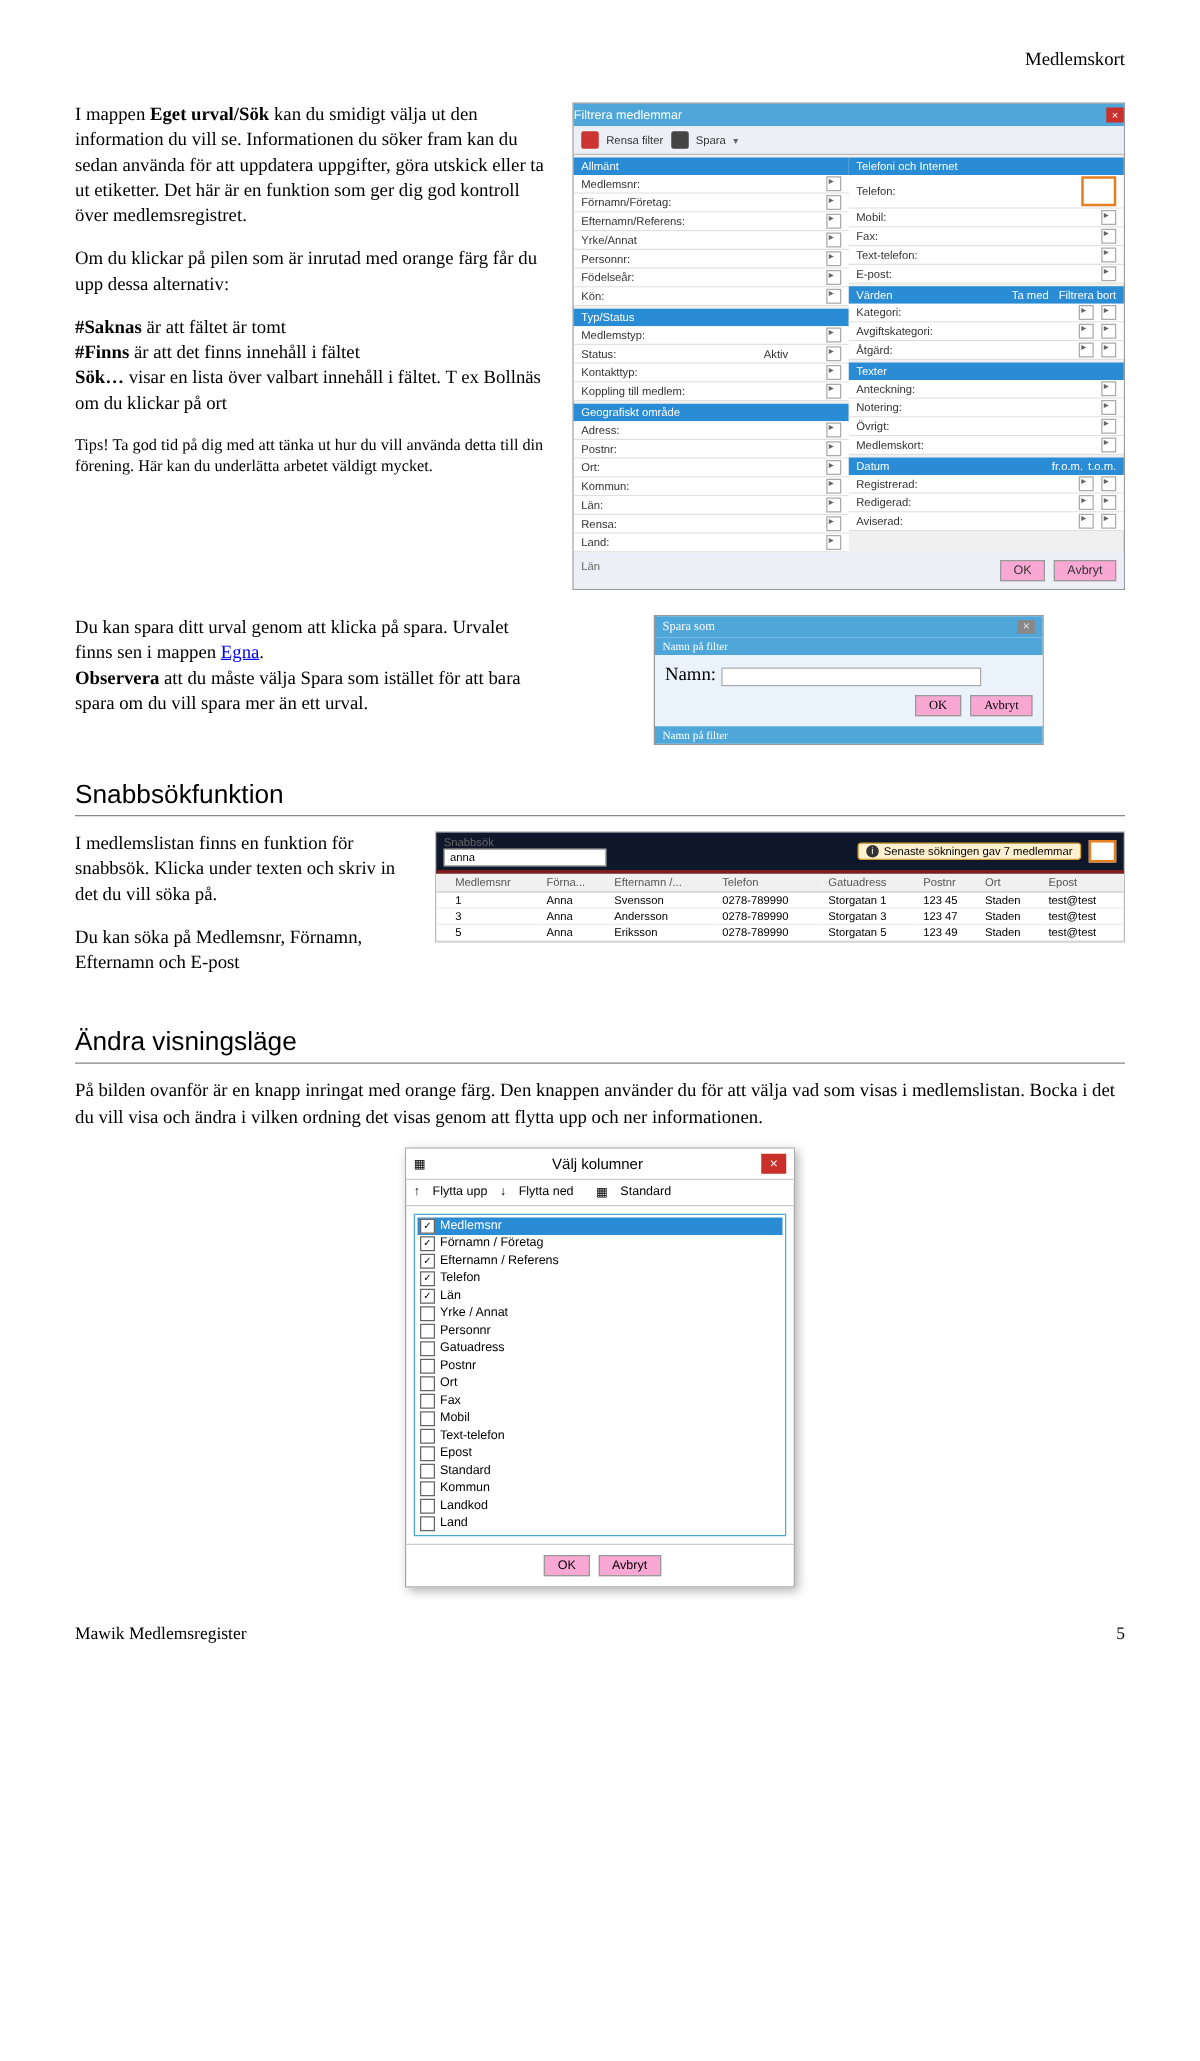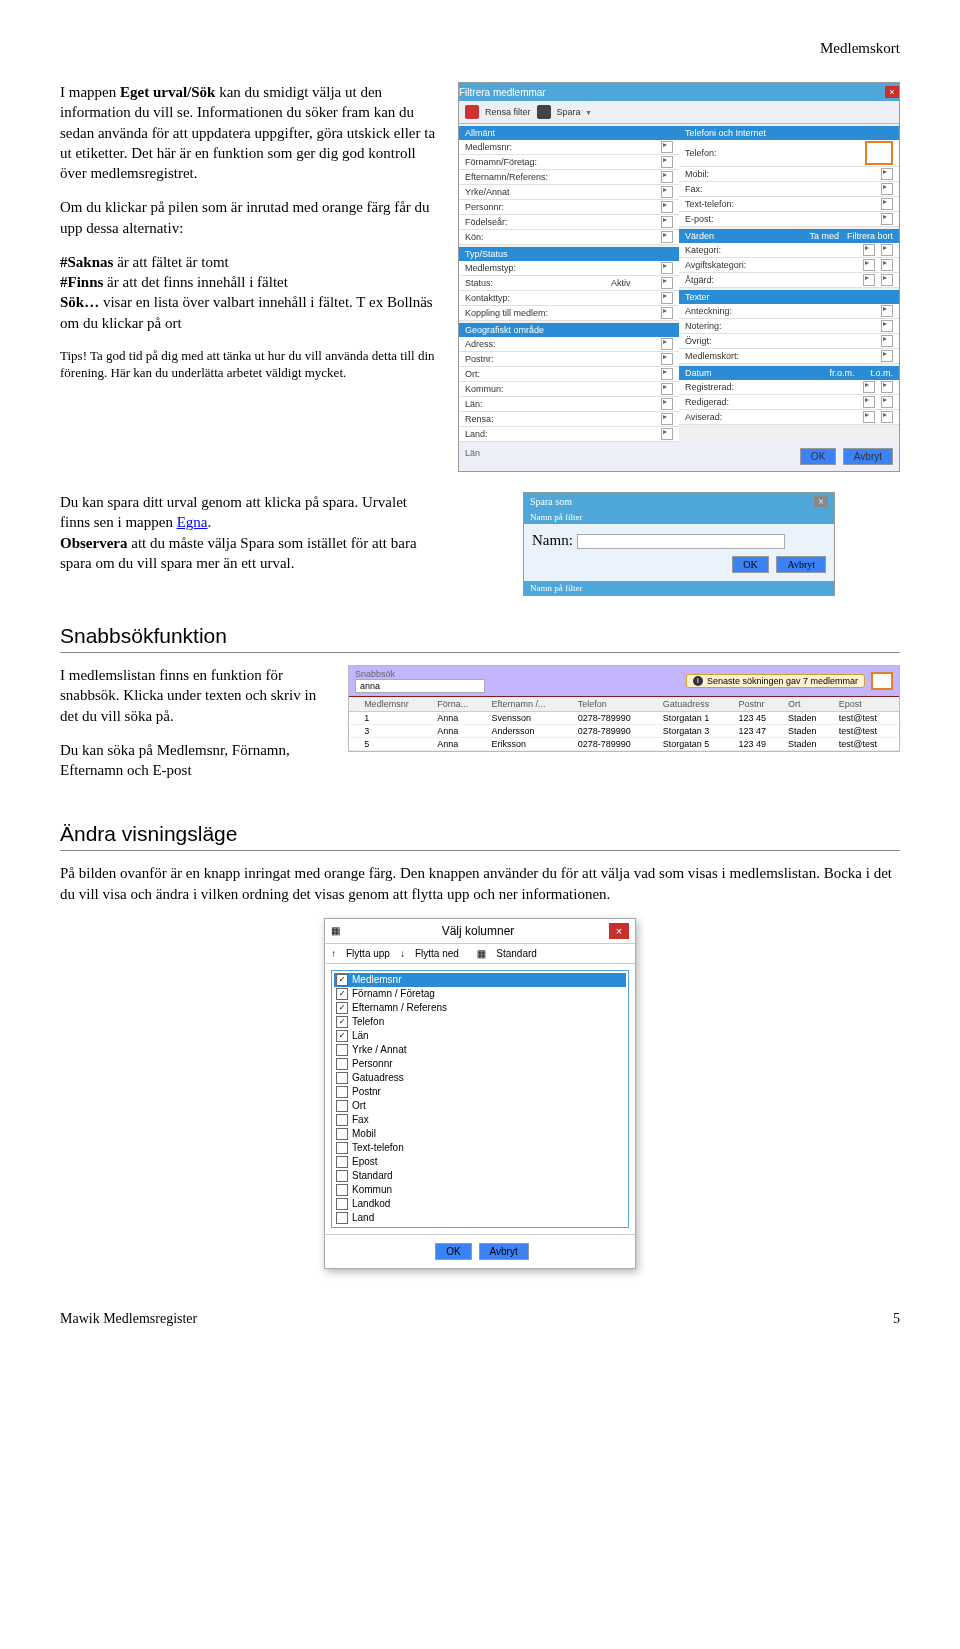--- a/index.html
+++ b/index.html
@@ -6,48 +6,48 @@
   .page{padding:40px 60px 30px 60px}
   .header-right{text-align:right;font-size:15px;margin-bottom:25px}
   .two-col{display:flex;gap:18px;margin-bottom:20px}
   .col-text{flex:0 0 380px}
   .col-img{flex:1}
   p{margin:0 0 14px 0;line-height:1.35}
   .tips{font-size:13px}
   a{color:#0000EE;text-decoration:underline}
   h2{font-family:Arial,sans-serif;font-weight:normal;font-size:21px;margin:28px 0 4px 0}
   hr.thin{border:none;border-top:1px solid #888;margin:2px 0 12px 0}
-  .footer{display:flex;justify-content:space-between;margin-top:42px;font-size:14px}
+  .footer{display:flex;justify-content:space-between;margin-top:30px;font-size:14px}
   
   .shot{border:1px solid #999;background:#f0f0f0;font-family:Arial,sans-serif;font-size:9px;color:#333}
   .shot .titlebar{background:#4ea6d9;color:#fff;padding:3px 0;display:flex;justify-content:space-between;align-items:center;font-size:10px}
   .shot .closebtn{background:#c9302c;color:#fff;width:14px;height:12px;text-align:center;line-height:12px;font-size:9px}
   .tb-row{display:flex;align-items:center;gap:6px;padding:4px 6px;background:#eceff5;border-bottom:1px solid #bbb}
   .icn{width:14px;height:14px;background:#c33;border-radius:2px;display:inline-block}
   .icn.dark{background:#444}
   .section-hdr{background:#2a8cd4;color:#fff;padding:2px 6px;font-size:9px;margin-top:2px}
   .grid2{display:flex}
   .gridcol{flex:1}
   .line{display:flex;align-items:center;padding:1px 6px;border-bottom:1px solid #e0e0e0;background:#fff}
   .line .lbl{flex:1}
   .arrow{width:10px;height:10px;background:#fff;border:1px solid #aaa;position:relative}
   .arrow::after{content:"▸";font-size:8px;position:absolute;left:1px;top:-2px;color:#666}
   .orange-box{border:2px solid #e67e22;width:24px;height:20px;background:#fff}
   .orange-box-sm{border:2px solid #e67e22;width:18px;height:14px;background:#fff;display:inline-block}
   .btns{text-align:right;padding:6px;background:#eceff5}
-  .btn{display:inline-block;background:#3b82f6;border:1px solid #999;padding:2px 10px;font-size:10px;margin-left:4px}
+  .btn{display:inline-block;background:#f9a8d4;border:1px solid #999;padding:2px 10px;font-size:10px;margin-left:4px}
   
   .dlg{border:1px solid #999;width:310px}
   .dlg .bar{background:#4ea6d9;color:#fff;padding:3px 6px;display:flex;justify-content:space-between;font-size:10px}
   .dlg .body{background:#eaf3fb;padding:8px}
   .dlg .sub{background:#4ea6d9;color:#fff;padding:2px 6px;font-size:9px}
   .dlg input{width:200px;font-size:10px;padding:1px 3px;border:1px solid #aaa}
   
   .tbl{border:1px solid #bbb;background:#fff;font-family:Arial,sans-serif;font-size:9px}
-  .tbl-top{display:flex;justify-content:space-between;align-items:center;padding:3px 6px;background:#c4b5fd;border-bottom:1px solid #7f1d1d}
+  .tbl-top{display:flex;justify-content:space-between;align-items:center;padding:3px 6px;background:#0f172a;border-bottom:3px solid #7f1d1d}
   .searchbox{border:1px solid #aaa;padding:1px 4px;background:#fff;width:120px}
   .pill{background:#fff0d0;border:1px solid #d0a030;border-radius:3px;padding:1px 6px;font-size:9px;display:flex;align-items:center;gap:4px}
   .info-i{width:10px;height:10px;border-radius:50%;background:#333;color:#fff;font-size:8px;text-align:center;line-height:10px}
   .tbl table{width:100%;border-collapse:collapse}
   .tbl th{background:#f0f0f0;border-bottom:1px solid #ccc;text-align:left;padding:2px 4px;font-weight:normal;color:#555;font-size:9px}
   .tbl td{padding:1px 4px;border-bottom:1px solid #eee}
   
   .cols{border:1px solid #aaa;width:310px;margin:8px auto 0;font-family:Arial,sans-serif;font-size:10px;background:#fff;box-shadow:2px 3px 8px rgba(0,0,0,.3)}
   .cols .bar{background:#fff;border-bottom:1px solid #ccc;padding:4px 6px;display:flex;justify-content:space-between;align-items:center}
   .cols .bar .t{flex:1;text-align:center;font-size:12px}
@@ -237,21 +237,21 @@
                 </div>
                 <div class="line">
                   <span class="lbl">Övrigt:</span>
                   <span class="arrow"></span>
                 </div>
                 <div class="line">
                   <span class="lbl">Medlemskort:</span>
                   <span class="arrow"></span>
                 </div>
               </div>
-            <div class="section-hdr" style="display:flex;gap:16px">
+            <div class="section-hdr" style="display:flex;gap:4px">
               <span style="flex:1">Datum</span>
               <span>fr.o.m.</span>
               <span>t.o.m.</span>
             </div>
             <div id="datum-list">
                 <div class="line">
                   <span class="lbl">Registrerad:</span>
                   <span class="arrow"></span>
                   <span class="arrow" style="margin-left:6px"></span>
                 </div>

